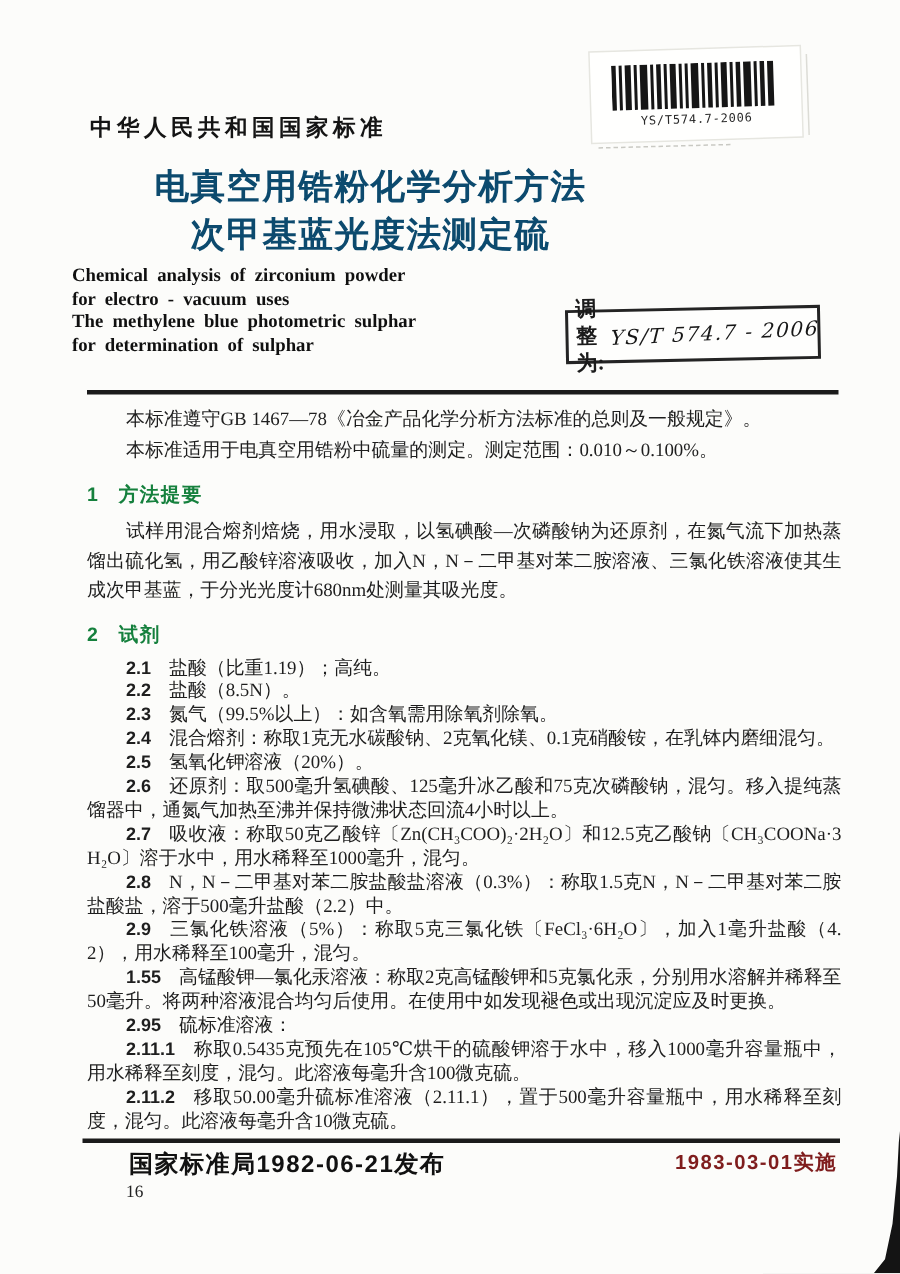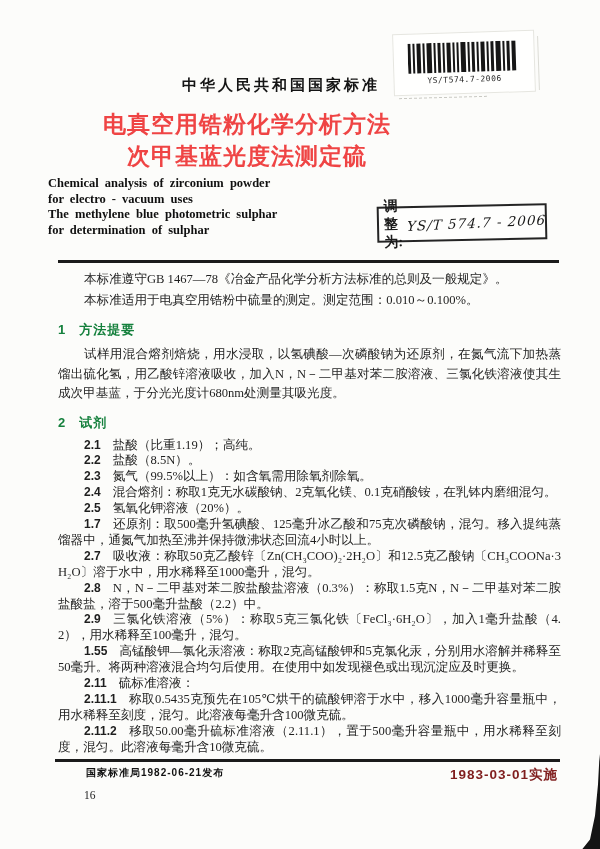--- a/index.html
+++ b/index.html
@@ -30,28 +30,28 @@
     position:absolute;left:538px;top:36px;height:54px;width:0;
     border-left:1px solid #dcdcd6;transform:rotate(-2deg);
   }
   .sticker-dash{
     position:absolute;left:399px;top:97px;width:88px;height:0;
     border-top:1px dashed #c9c9c3;transform:rotate(-1.5deg);
   }
 
   
   .header-label{
-    position:absolute;left:60px;top:76px;width:320px;text-align:right;
+    position:absolute;left:60px;top:76px;width:320px;text-align:left;
     font-family:"Liberation Sans","DejaVu Sans",sans-serif;
     font-weight:700;font-size:15px;letter-spacing:3px;color:#141414;
   }
   .title-cn{
     position:absolute;left:48px;top:108px;width:398px;text-align:center;
     font-family:"Liberation Sans","DejaVu Sans",sans-serif;
-    font-weight:700;color:#ef4444;
+    font-weight:700;color:#0c4a6e;
   }
   .title-cn .line{font-size:23px;line-height:32px;letter-spacing:1px;}
 
   .udc-block{
     position:absolute;left:417px;top:114px;width:165px;
     font-family:"Liberation Sans","DejaVu Sans",sans-serif;
     font-weight:700;font-size:12.5px;line-height:14.5px;
     letter-spacing:1.2px;color:#111;
   }
   .udc-block .udc2{padding-left:32px;}
@@ -103,21 +103,21 @@
   .item{margin:0;text-indent:26px;line-height:15.9px;}
   .item .item-num{
     font-family:"Liberation Sans","DejaVu Sans",sans-serif;
     font-weight:700;margin-right:12px;font-size:12px;
   }
 
   
   .footer-issued{
     position:absolute;left:58px;top:766px;
     font-family:"Liberation Sans","DejaVu Sans",sans-serif;
-    font-weight:700;font-size:10px;letter-spacing:1px;color:#111;padding-left:28px;
+    font-weight:700;font-size:16px;letter-spacing:1px;color:#111;padding-left:28px;
   }
   .footer-impl{
     position:absolute;right:42px;top:766px;
     font-family:"Liberation Sans","DejaVu Sans",sans-serif;
     font-weight:700;font-size:13.5px;letter-spacing:1px;color:#7f1d1d;
   }
   .page-number{
     position:absolute;left:84px;top:789px;font-size:11.5px;color:#222;
     font-family:"Liberation Serif","DejaVu Serif",serif;
   }
@@ -199,26 +199,26 @@
     <p class="sec-heading">
       <b>2</b><span class="sec-title">试剂</span>
     </p>
 
     <div class="items">
       <p class="item"><b class="item-num">2.1</b><span>盐酸（比重1.19）；高纯。</span></p>
       <p class="item"><b class="item-num">2.2</b><span>盐酸（8.5N）。</span></p>
       <p class="item"><b class="item-num">2.3</b><span>氮气（99.5%以上）：如含氧需用除氧剂除氧。</span></p>
       <p class="item"><b class="item-num">2.4</b><span>混合熔剂：称取1克无水碳酸钠、2克氧化镁、0.1克硝酸铵，在乳钵内磨细混匀。</span></p>
       <p class="item"><b class="item-num">2.5</b><span>氢氧化钾溶液（20%）。</span></p>
-      <p class="item"><b class="item-num">1.7</b><span>还原剂：取500毫升氢碘酸、125毫升冰乙酸和75克次磷酸钠，混匀。移入提纯蒸馏器中，通氮气加热至沸并保持微沸状态回流4小时以上。</span></p>
+      <p class="item"><b class="item-num">2.6</b><span>还原剂：取500毫升氢碘酸、125毫升冰乙酸和75克次磷酸钠，混匀。移入提纯蒸馏器中，通氮气加热至沸并保持微沸状态回流4小时以上。</span></p>
       <p class="item"><b class="item-num">2.7</b><span>吸收液：称取50克乙酸锌〔Zn(CH₃COO)₂·2H₂O〕和12.5克乙酸钠〔CH₃COONa·3H₂O〕溶于水中，用水稀释至1000毫升，混匀。</span></p>
       <p class="item"><b class="item-num">2.8</b><span>N，N－二甲基对苯二胺盐酸盐溶液（0.3%）：称取1.5克N，N－二甲基对苯二胺盐酸盐，溶于500毫升盐酸（2.2）中。</span></p>
       <p class="item"><b class="item-num">2.9</b><span>三氯化铁溶液（5%）：称取5克三氯化铁〔FeCl₃·6H₂O〕，加入1毫升盐酸（4.2），用水稀释至100毫升，混匀。</span></p>
       <p class="item"><b class="item-num">1.55</b><span>高锰酸钾—氯化汞溶液：称取2克高锰酸钾和5克氯化汞，分别用水溶解并稀释至50毫升。将两种溶液混合均匀后使用。在使用中如发现褪色或出现沉淀应及时更换。</span></p>
-      <p class="item"><b class="item-num">2.11</b><span>硫标准溶液：</span></p>
+      <p class="item"><b class="item-num">2.95</b><span>硫标准溶液：</span></p>
       <p class="item"><b class="item-num">2.11.1</b><span>称取0.5435克预先在105℃烘干的硫酸钾溶于水中，移入1000毫升容量瓶中，用水稀释至刻度，混匀。此溶液每毫升含100微克硫。</span></p>
       <p class="item"><b class="item-num">2.11.2</b><span>移取50.00毫升硫标准溶液（2.11.1），置于500毫升容量瓶中，用水稀释至刻度，混匀。此溶液每毫升含10微克硫。</span></p>
     </div>
   </div>
 
   <div class="rule-bottom"></div>
   <div class="footer-issued">国家标准局1982-06-21发布</div>
   <div class="footer-impl">1983-03-01实施</div>
   <div class="page-number">16</div>
 

